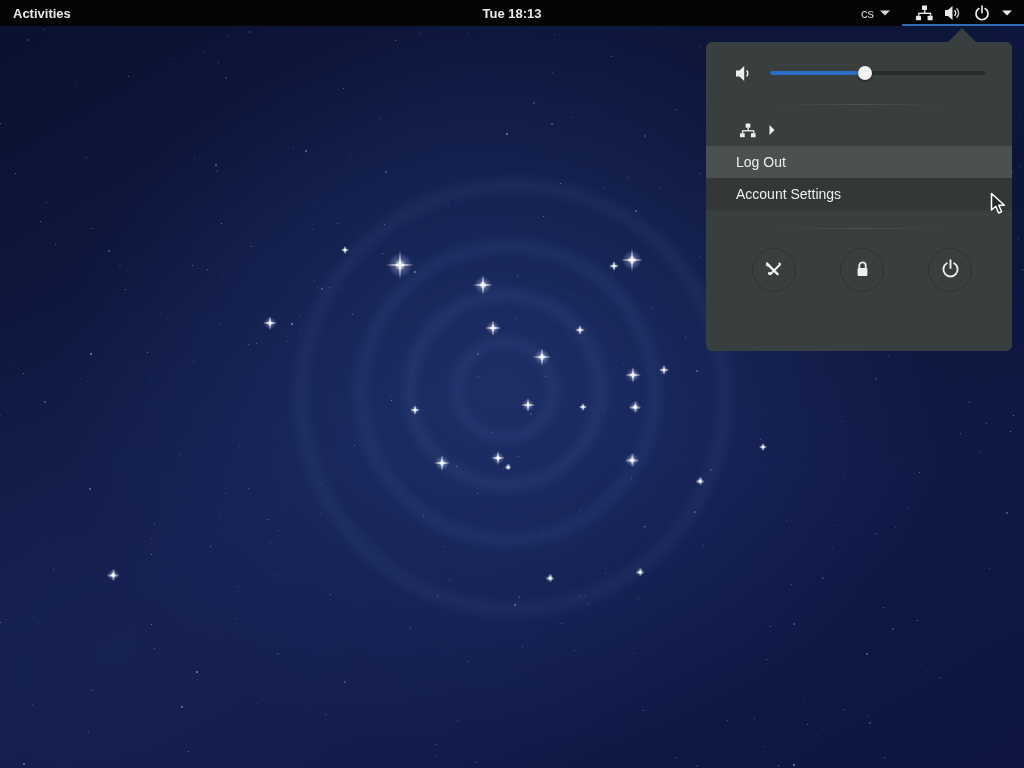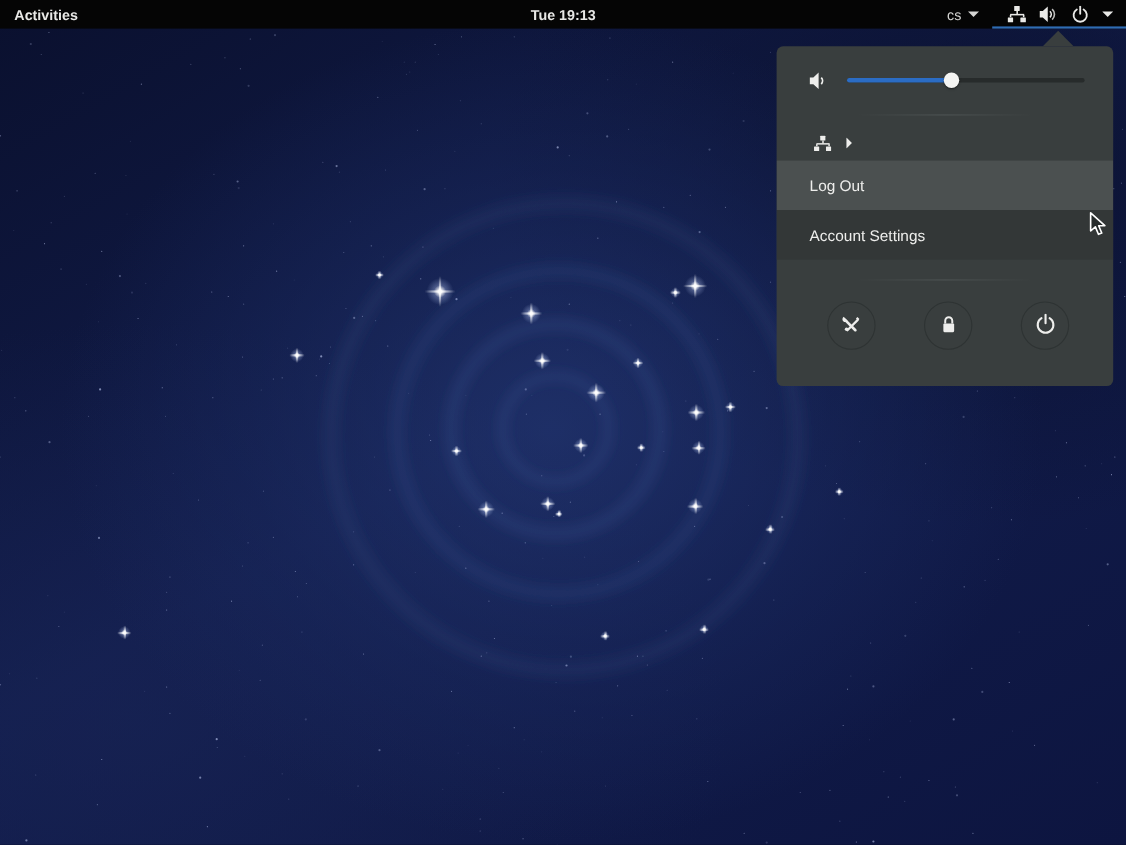--- a/index.html
+++ b/index.html
@@ -72,21 +72,21 @@
   .slider-track{position:absolute;left:0;right:0;top:5px;height:4px;border-radius:2px;background:#272b2b;}
   .slider-fill{position:absolute;left:0;top:5px;height:4px;border-radius:2px;background:var(--accent,#2b6cc4);width:44%;}
   .slider-knob{position:absolute;top:0;width:14px;height:14px;border-radius:50%;background:#f4f4f2;box-shadow:0 1px 2px rgba(0,0,0,.5);}
   .separator{height:1px;width:160px;margin:14px auto 9px auto;
     background:linear-gradient(90deg, rgba(0,0,0,0), var(--sep,#4d5353), rgba(0,0,0,0));}
   .menu-item{display:flex;align-items:center;height:32px;padding:0 16px 0 34px;cursor:default;}
   .menu-item .mi-icon{width:16px;display:flex;justify-content:center;margin-right:13px;}
   .menu-item .mi-label{flex:1;}
   .menu-item.bold .mi-label{font-weight:bold;}
   .mi-caret{display:flex;margin-right:14px;}
-  .submenu-item{display:flex;align-items:center;height:45px;padding:0 16px 0 30px;background:var(--submenu-bg,#333737);cursor:default;}
+  .submenu-item{display:flex;align-items:center;height:32px;padding:0 16px 0 30px;background:var(--submenu-bg,#333737);cursor:default;}
   .submenu-item.hovered{background:var(--menu-hover,#4b5050);}
   .action-row{display:flex;justify-content:space-between;padding:19px 40px 0 46px;}
   .round-btn{
     width:44px;height:44px;border-radius:50%;
     border:1px solid #2e3333;background:transparent;
     display:flex;align-items:center;justify-content:center;cursor:pointer;padding:0;
   }
   
   .cursor{position:absolute;left:990px;top:192px;z-index:9;pointer-events:none;}
 </style>
@@ -472,21 +472,21 @@
       <div class="dot" style="left: 786px; top: 520px; height: 1px; width: 1px; opacity: 0.31;"></div>
       <div class="dot" style="left: 15px; top: 173px; height: 1px; width: 1px; opacity: 0.5;"></div>
       <div class="dot" style="left: 895px; top: 527px; height: 1px; width: 1px; opacity: 0.28;"></div>
     </div>
 </div>
 
 <div class="topbar">
   <div class="tb-left">
     <div class="activities">Activities</div>
   </div>
-  <div class="clock">Tue 19:13</div>
+  <div class="clock">Tue 18:13</div>
   <div class="tb-right">
     <div class="kbd-indicator">
       <span>cs</span>
       <span class="tb-icon">
         <svg width="10" height="6" viewBox="0 0 10 6">
             <polygon points="0,0.5 10,0.5 5,5.5" fill="#d6d6d4"></polygon>
           </svg>
       </span>
     </div>
     <div class="aggregate">

